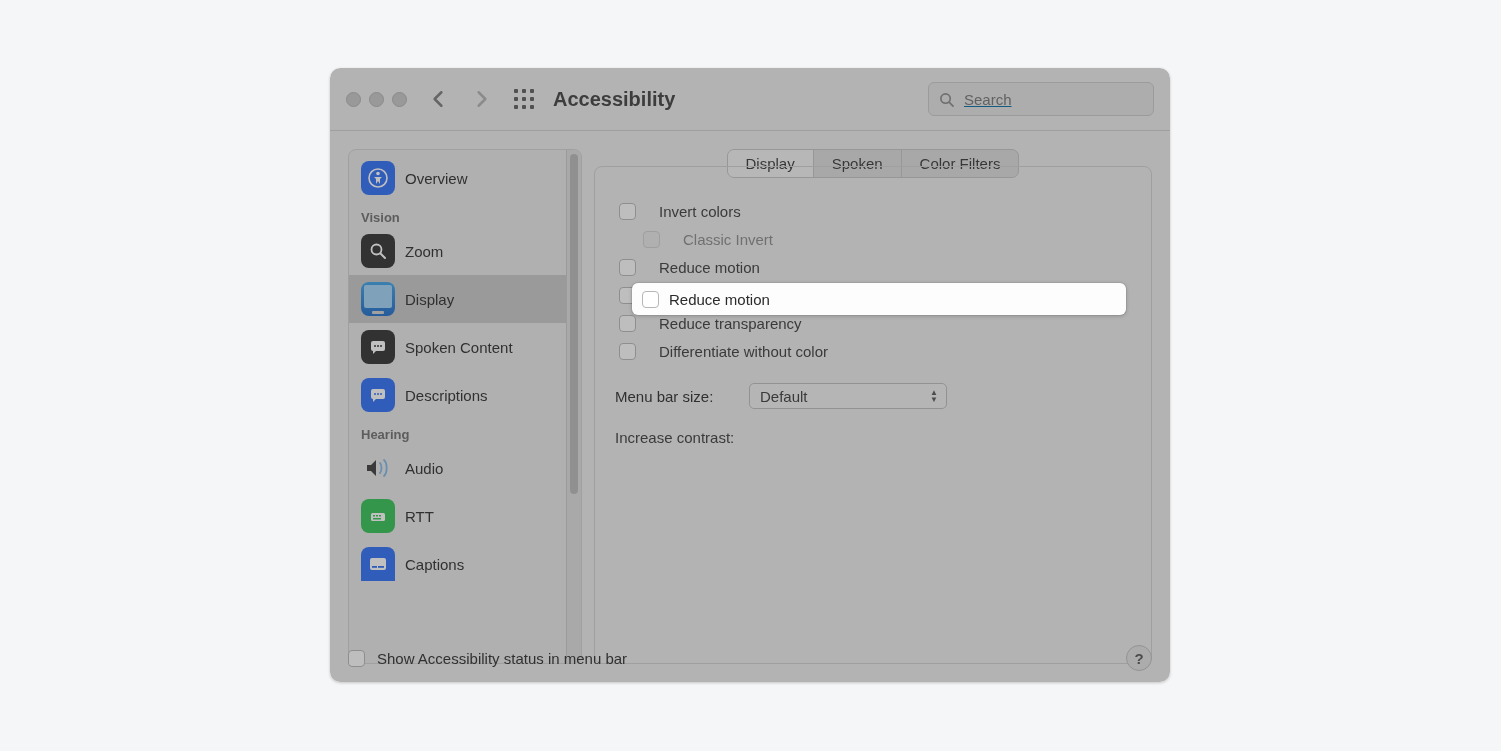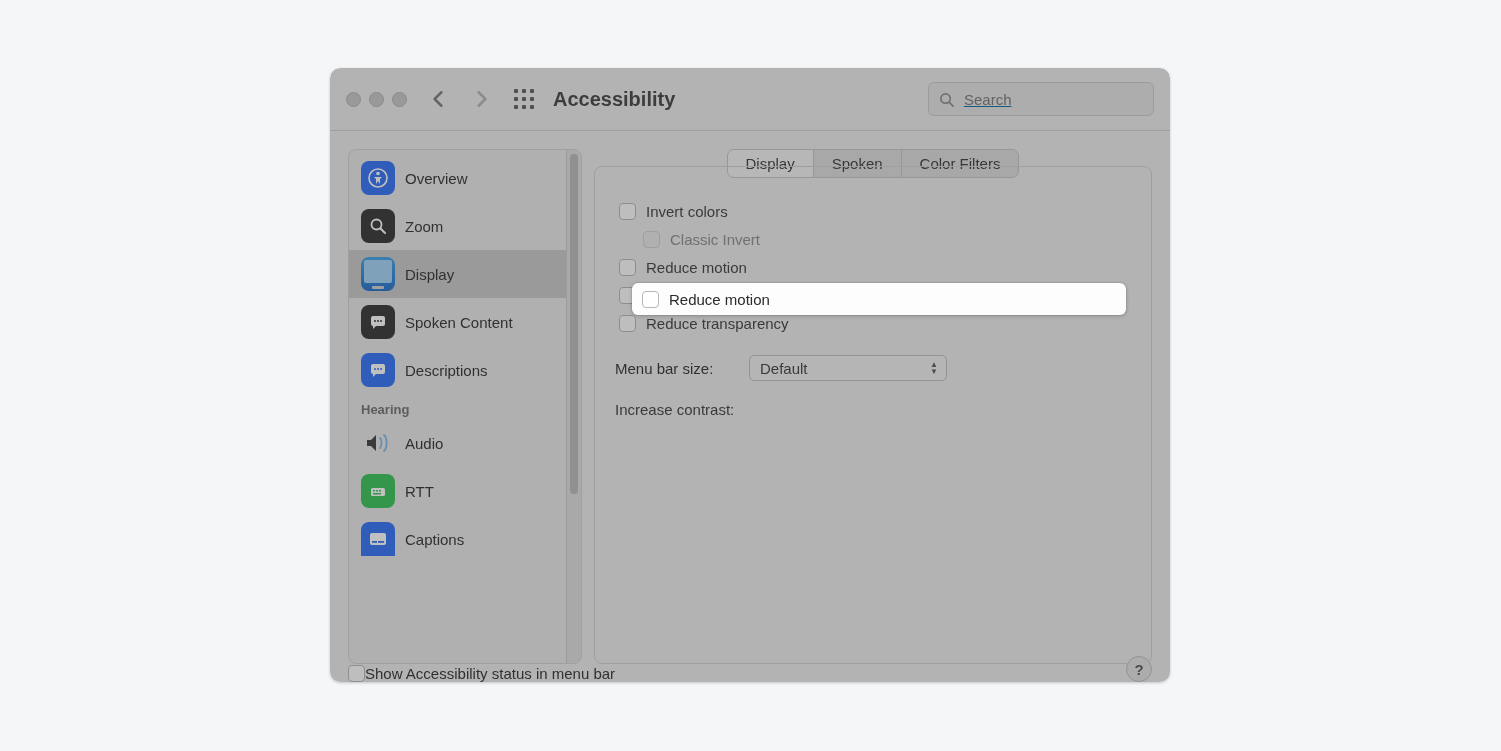--- a/index.html
+++ b/index.html
@@ -32,39 +32,39 @@
   .ic-screen{background:linear-gradient(#3aa1e8,#1d6bc9);border-radius:6px;}
   .ic-green{background:#32c152;}
   
   .content{flex:1;margin:18px 18px 18px 0;display:flex;flex-direction:column;}
   .tabs-wrap{display:flex;justify-content:center;}
   .seg{display:flex;background:#dcdcdc;border:1px solid #c3c3c3;border-radius:7px;overflow:hidden;height:27px;}
   .seg .t{padding:3px 18px;font-size:15px;color:#353535;border-left:1px solid #c3c3c3;display:flex;align-items:center;}
   .seg .t:first-child{border-left:0;}
   .seg .t.active{background:#f2f2f2;}
   .panel{margin-top:-12px;border:1px solid #cfcfcf;border-radius:8px;padding:30px 20px 20px;flex:1;box-sizing:border-box;display:flex;flex-direction:column;}
-  .chk-row{display:flex;align-items:center;gap:10px;padding:5.5px 4px;}
+  .chk-row{display:flex;align-items:center;gap:23px;padding:5.5px 4px;}
   .chk-row.indent{padding-left:28px;}
   .chk-row.disabled{color:#8a8a8a;}
   .chk{width:15px;height:15px;border-radius:4px;background:#fdfdfd;border:1px solid #b6b6b6;flex-shrink:0;}
   .chk.disabled{background:#e7e7e7;border-color:#cfcfcf;}
   .form-row{display:flex;align-items:center;gap:14px;margin-top:18px;}
   .form-row .lbl{min-width:120px;text-align:left;font-size:15px;color:#2c2c2c;}
   .select{display:flex;align-items:center;justify-content:space-between;width:178px;height:24px;padding:0 8px 0 10px;background:#efefef;border:1px solid #bcbcbc;border-radius:5px;font-size:15px;}
   .select .caret{display:flex;flex-direction:column;font-size:8px;line-height:7px;color:#555;}
   .slider-row{display:flex;align-items:flex-start;gap:10px;margin-top:20px;}
   .slider-row .lbl{min-width:128px;text-align:left;font-size:15px;padding-top:0px;}
   .slider-wrap{flex:1;max-width:300px;}
   .track{position:relative;height:14px;display:flex;align-items:center;}
   .rail{position:absolute;left:0;right:0;top:6px;height:3px;background:#bcbcbc;border-radius:2px;}
   .ticks{position:absolute;left:0;right:0;top:3px;display:flex;justify-content:space-between;}
   .tick{width:1px;height:9px;background:#aaa;}
   .knob{position:absolute;left:0;top:-2px;width:11px;height:18px;background:#fafafa;border:1px solid #b4b4b4;border-radius:3px;}
   .slider-labels{display:flex;justify-content:space-between;font-size:14px;color:#3c3c3c;margin-top:6px;}
-  .footer{position:absolute;left:0;right:0;bottom:0;height:48px;display:flex;align-items:flex-end;padding:0 18px;box-sizing:border-box;}
+  .footer{position:absolute;left:0;right:0;bottom:0;height:48px;display:flex;align-items:center;padding:0 18px;box-sizing:border-box;gap:12px;}
   .help{width:24px;height:24px;border-radius:50%;background:#e2e2e2;border:1px solid #bcbcbc;display:flex;align-items:center;justify-content:center;font-size:15px;color:#555;font-weight:600;}
   
   .dim{position:absolute;inset:0;background:rgba(60,60,60,0.32);pointer-events:none;border-radius:10px;}
   
   .highlight-layer{position:absolute;left:330px;top:68px;width:840px;height:614px;pointer-events:none;}
   .hl-row{position:absolute;left:302px;top:215px;width:494px;height:32px;background:#fdfdfd;border-radius:6px;box-shadow:0 0 0 1px rgba(0,0,0,0.06),0 1px 4px rgba(0,0,0,0.2);display:flex;align-items:center;gap:10px;padding:0 10px;box-sizing:border-box;font-size:15px;color:#2b2b2b;}
   .hl-row .chk{background:#fff;}
   svg{display:block;}
 </style>
 </head>
@@ -126,20 +126,21 @@
           <div class="item">
             <div class="icon ic-blue">
               <svg width="20" height="20" viewBox="0 0 20 20">
                   <circle cx="10" cy="10" r="9" fill="none" stroke="#fff" stroke-width="1.6"></circle>
                   <circle cx="10" cy="5.5" r="1.8" fill="#fff"></circle>
                   <path d="M6 9h8l-2 2v5l-2-3-2 3v-5z" fill="#fff"></path>
                 </svg>
             </div>
             <span class="lbl">Overview</span>
           </div>
+          <div class="section-label">Vision</div>
           <div class="item">
             <div class="icon ic-dark">
               <svg width="20" height="20" viewBox="0 0 20 20">
                   <circle cx="8.5" cy="8.5" r="5" fill="none" stroke="#fff" stroke-width="1.8"></circle>
                   <line x1="12.5" y1="12.5" x2="17" y2="17" stroke="#fff" stroke-width="2" stroke-linecap="round"></line>
                 </svg>
             </div>
             <span class="lbl">Zoom</span>
           </div>
           <div class="item selected">
@@ -233,20 +234,24 @@
             <span>Reduce motion</span>
           </div>
           <div class="chk-row">
             <div class="chk"></div>
             <span>Increase contrast</span>
           </div>
           <div class="chk-row">
             <div class="chk"></div>
             <span>Reduce transparency</span>
           </div>
+          <div class="chk-row">
+            <div class="chk"></div>
+            <span>Differentiate without color</span>
+          </div>
 
           <div class="form-row">
             <span class="lbl">Menu bar size:</span>
             <div class="select">
               <span>Default</span>
               <span class="caret">▲<br>▼</span>
             </div>
           </div>
 
           <div class="slider-row">

